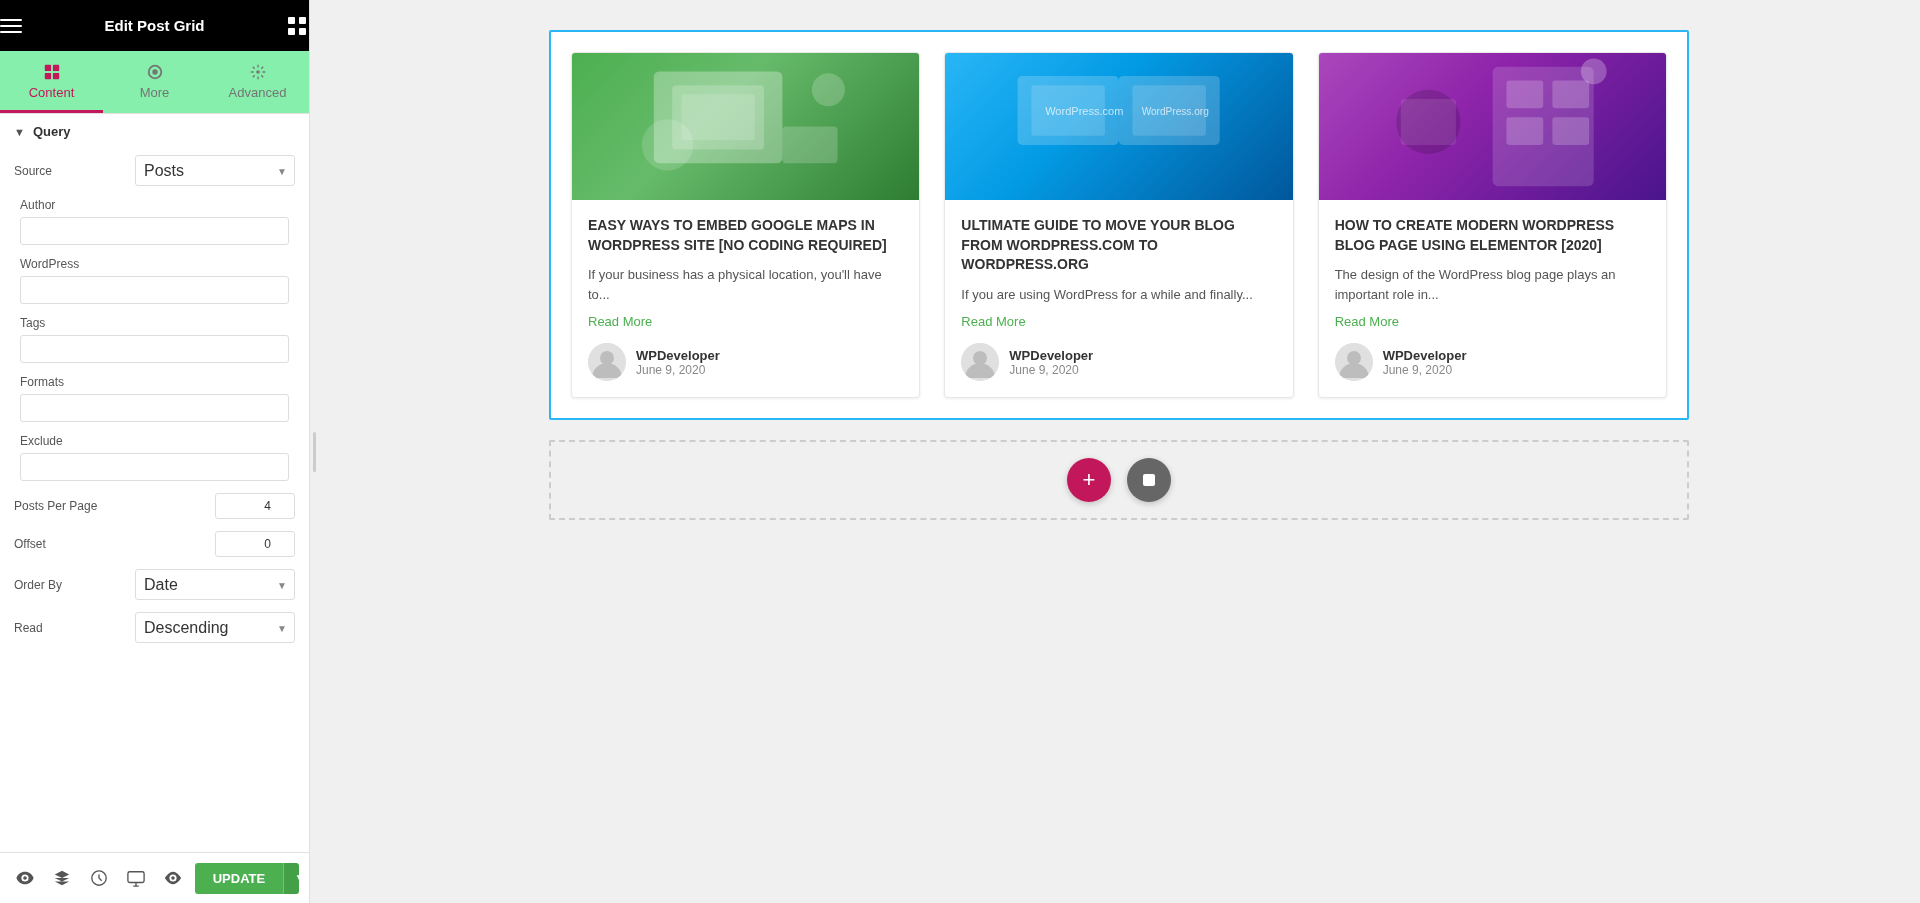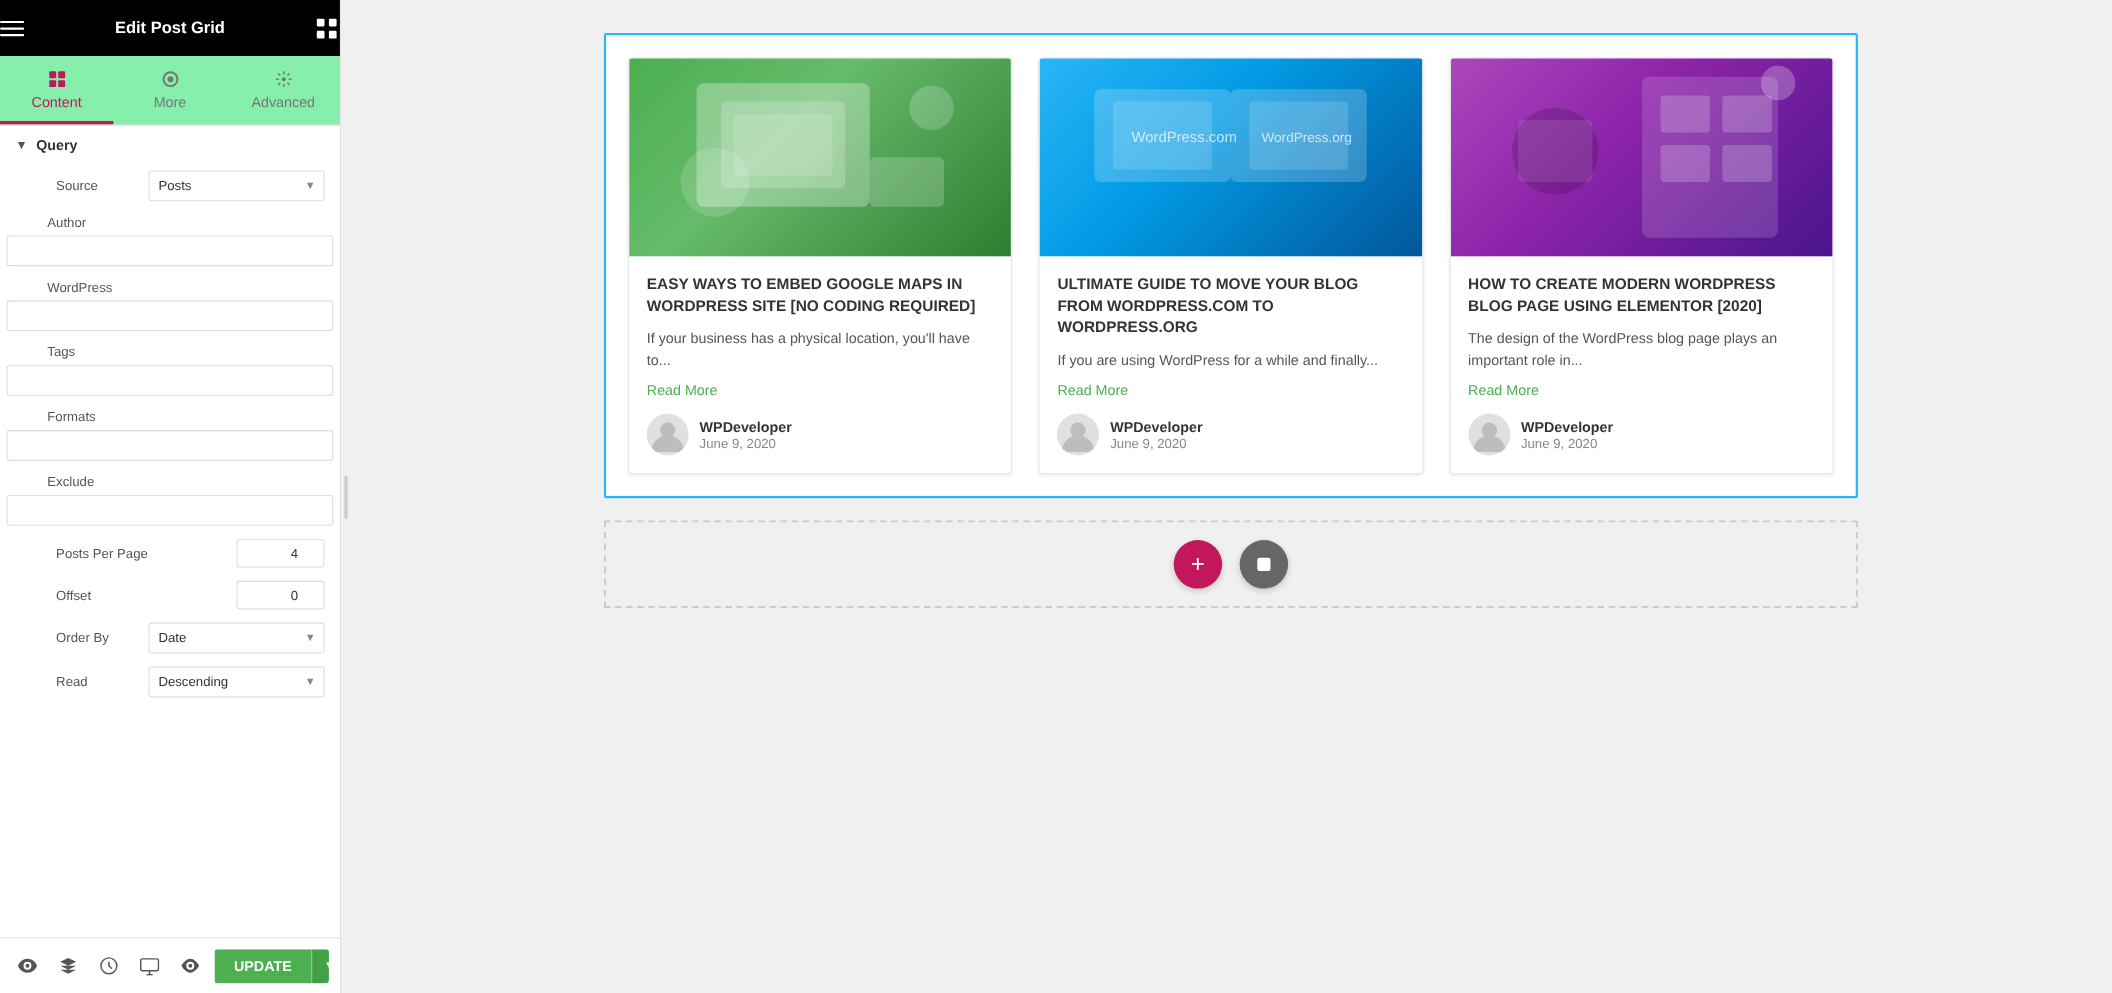--- a/index.html
+++ b/index.html
@@ -84,28 +84,27 @@
       user-select: none;
     }
     .section-header .chevron {
       margin-right: 8px;
       font-size: 11px;
       color: #555;
     }
 
     
     .form-row {
-      padding: 6px 6px;
+      padding: 6px 20px;
     }
     .form-label {
       font-size: 12px;
       color: #555;
       margin-bottom: 5px;
       display: block;
-      margin-left: 37px;
     }
     .form-input {
       width: 100%;
       border: 1px solid #ddd;
       border-radius: 3px;
       padding: 6px 8px;
       font-size: 12px;
       color: #333;
       outline: none;
     }
@@ -134,21 +133,21 @@
     .select-wrapper {
       position: relative;
       width: 100%;
     }
     .select-wrapper.inline { width: 160px; }
     .form-select {
       width: 100%;
       border: 1px solid #ddd;
       border-radius: 3px;
       padding: 6px 40px 6px 8px;
-      font-size: 12px;
+      font-size: 16px;
       color: #333;
       background: #fff;
       appearance: none;
       outline: none;
       cursor: pointer;
     }
     .select-arrow {
       position: absolute;
       right: 8px;
       top: 50%;
@@ -252,21 +251,21 @@
     }
     .post-card {
       background: #fff;
       border: 1px solid #e8e8e8;
       border-radius: 4px;
       overflow: hidden;
       box-shadow: 0 1px 3px rgba(0,0,0,0.08);
     }
     .post-card-image {
       width: 100%;
-      height: 180px;
+      height: 147px;
       overflow: hidden;
       display: flex;
       align-items: center;
       justify-content: center;
     }
     .post-card-image svg { width: 100%; height: 100%; }
     .post-card-body {
       padding: 16px;
     }
     .post-card-title {

